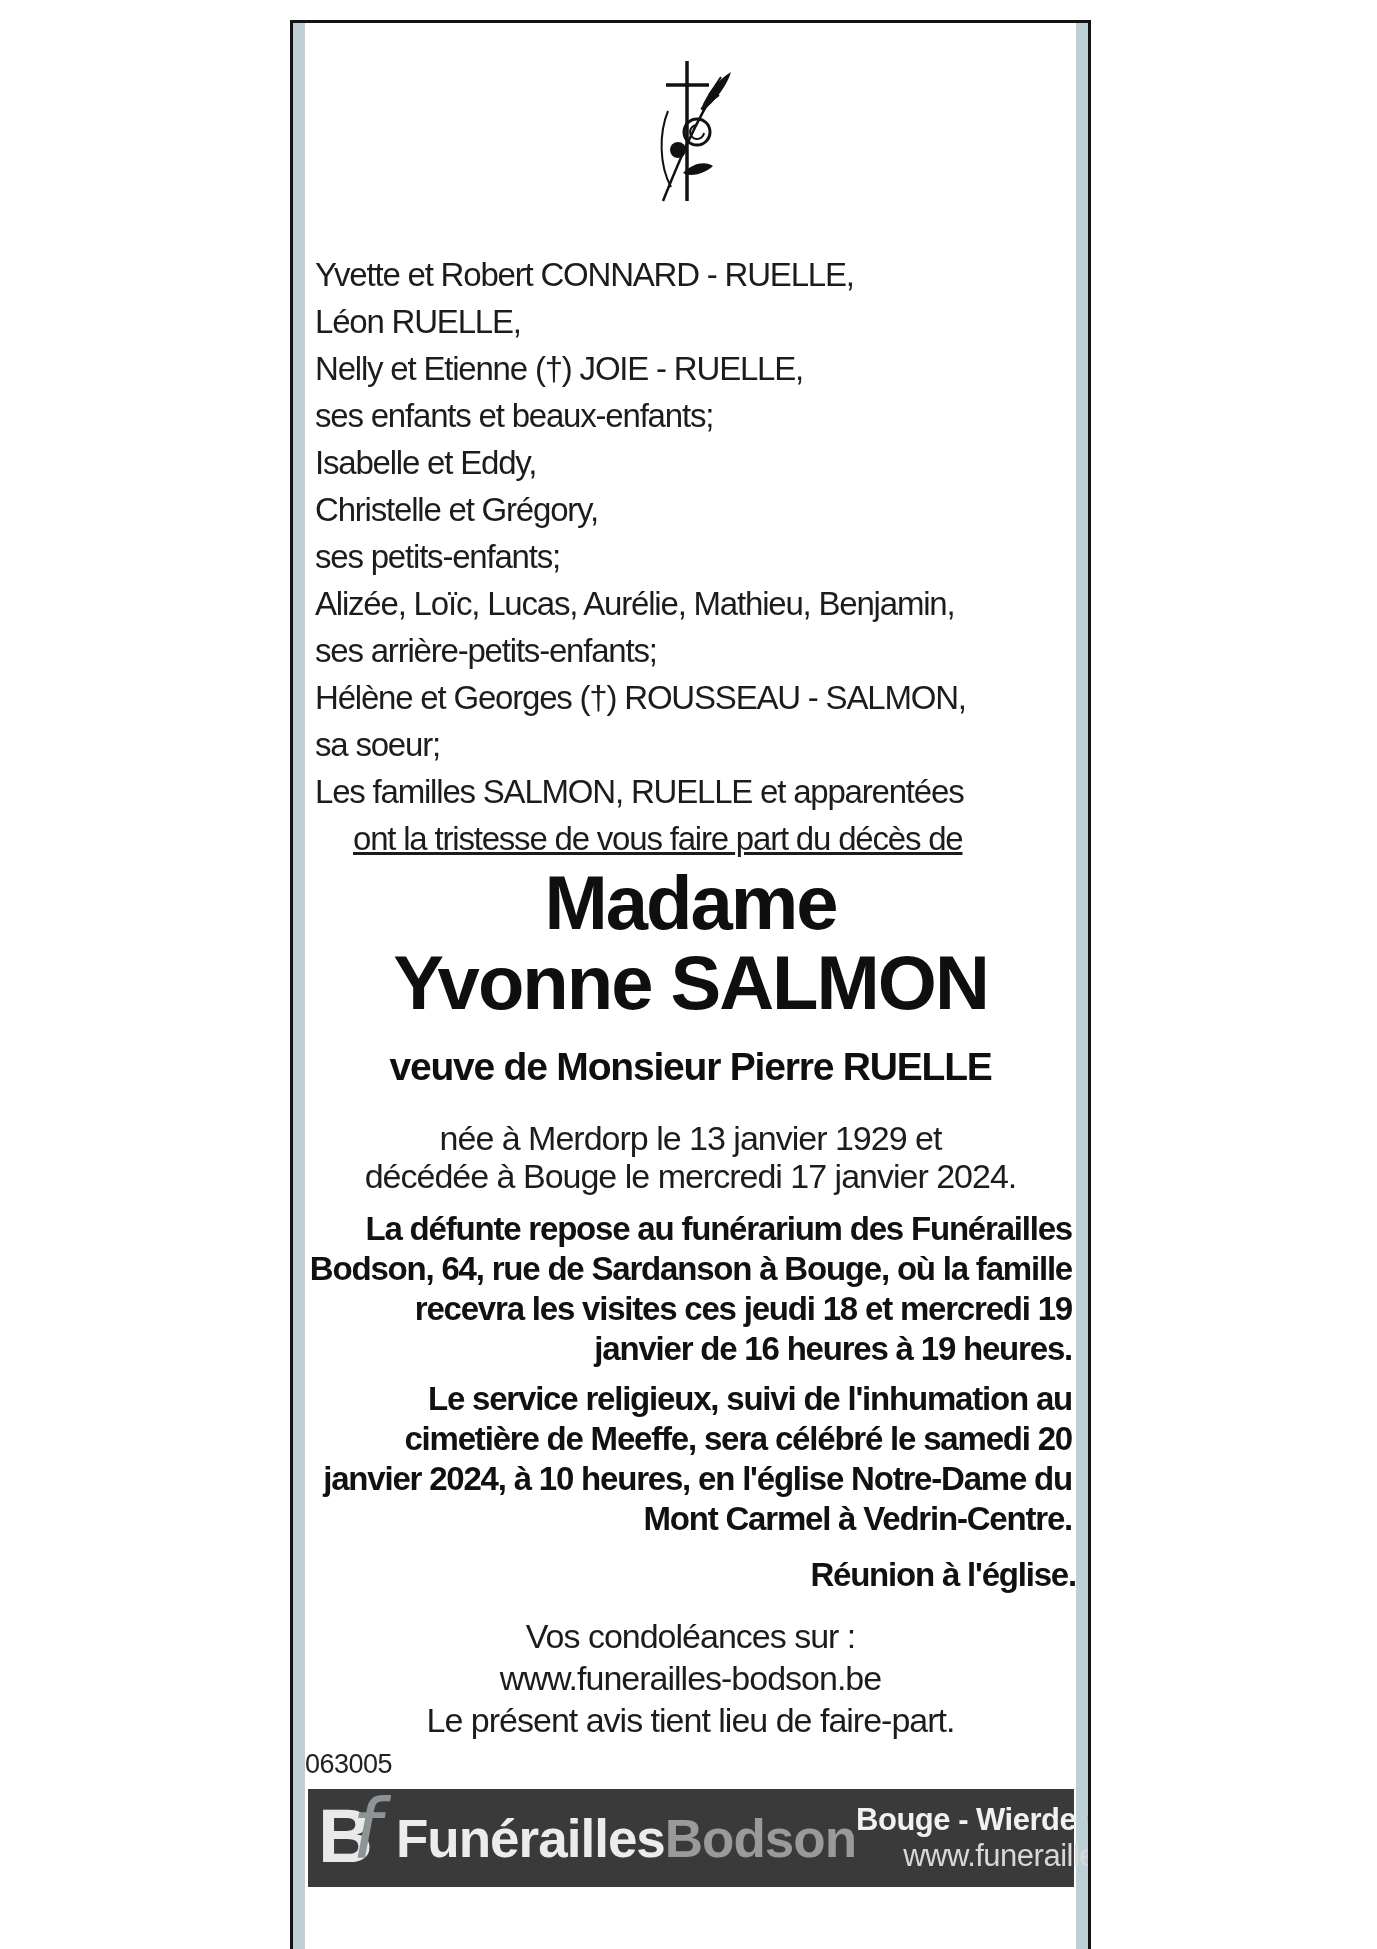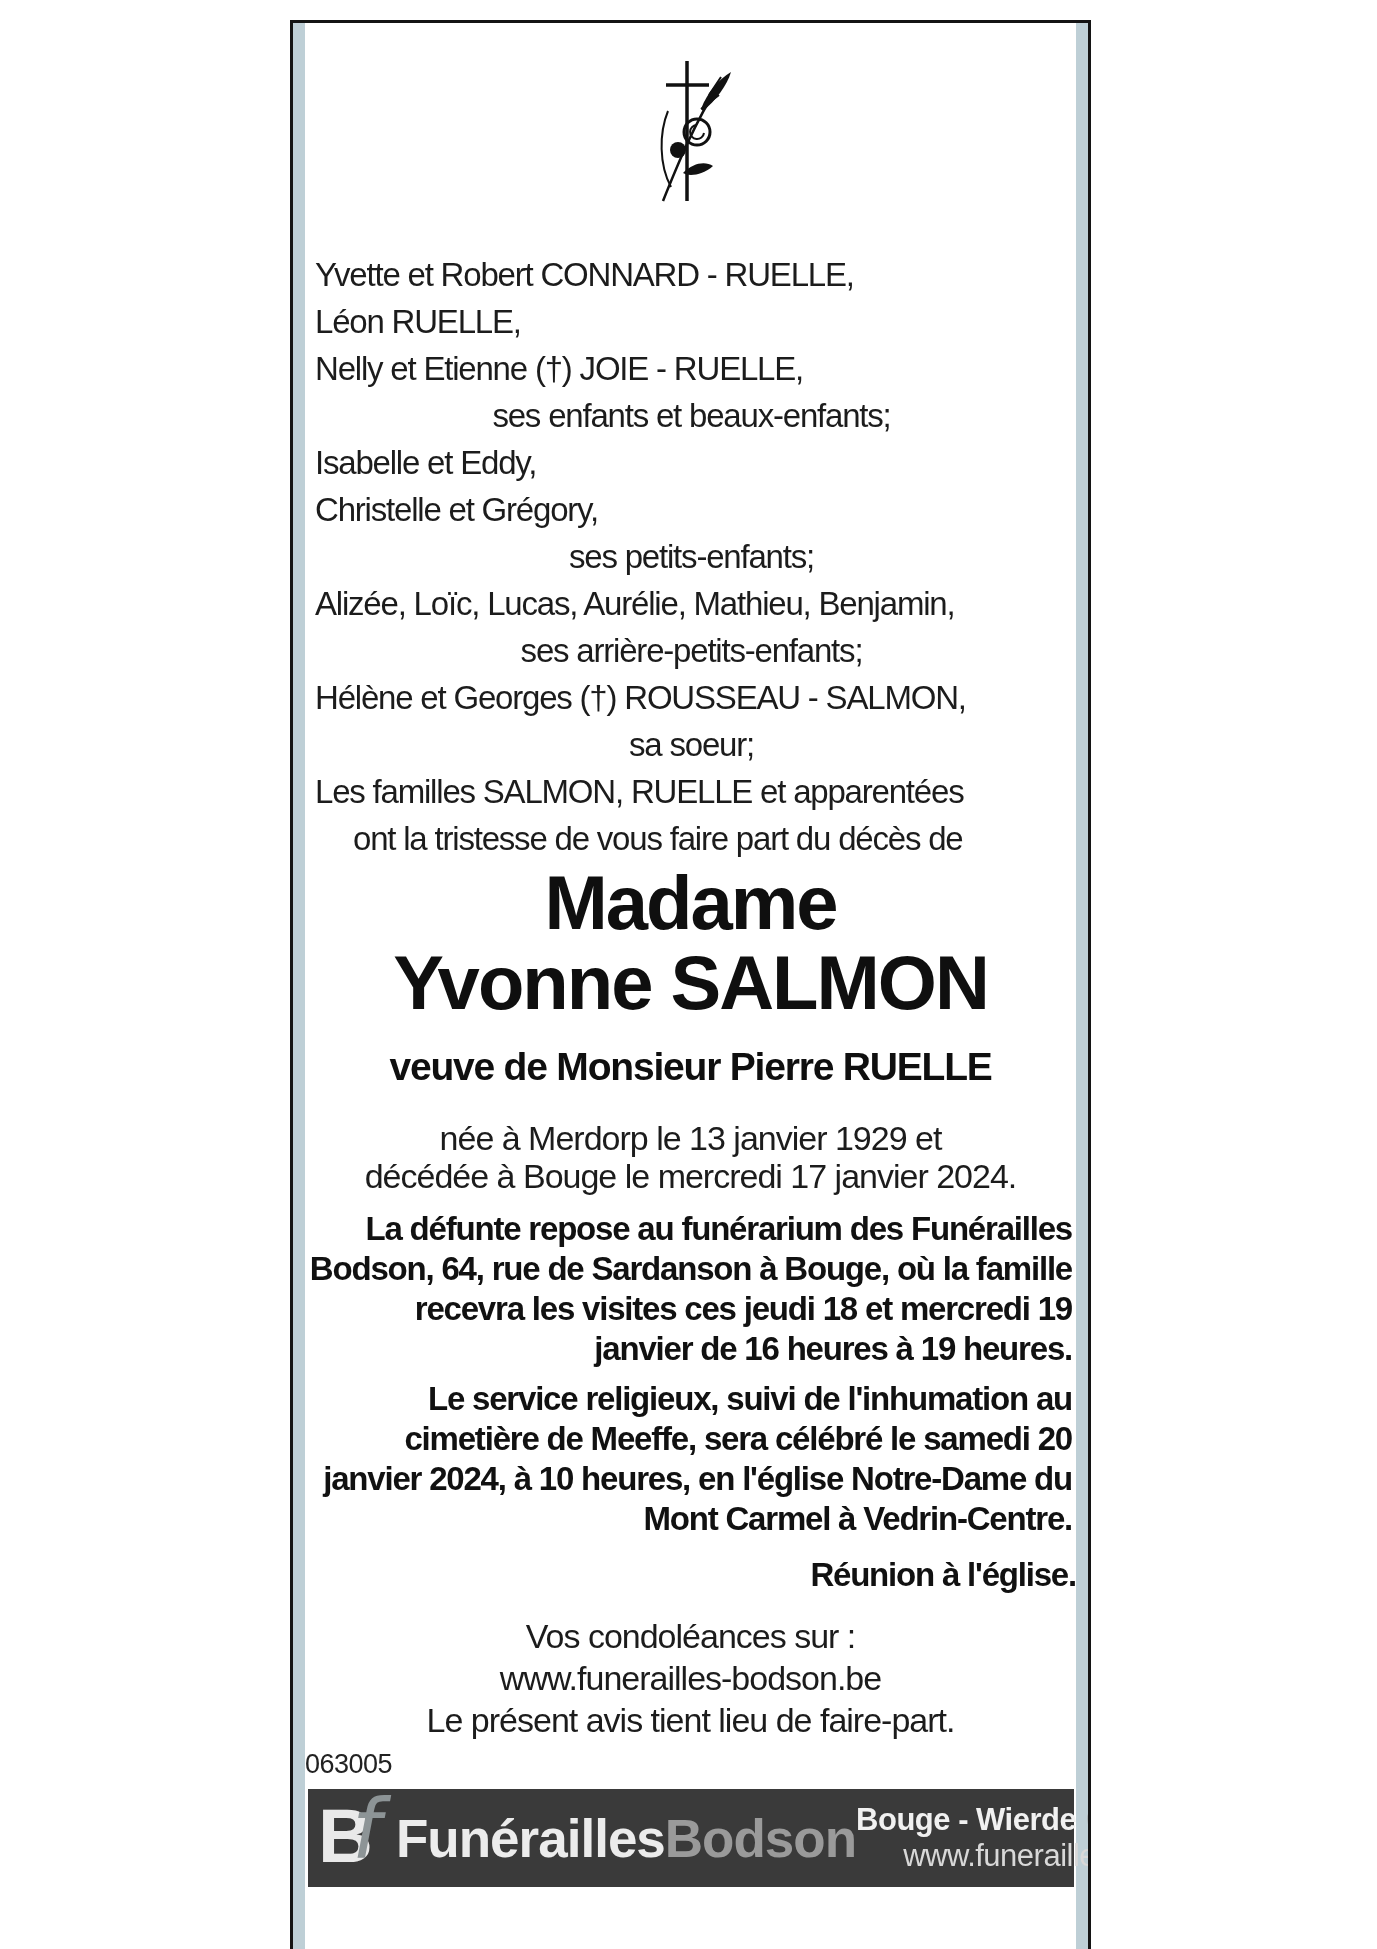--- a/index.html
+++ b/index.html
@@ -18,22 +18,22 @@
   .content{
     position:absolute;left:12px;right:12px;top:0;bottom:0;
     display:flex;flex-direction:column;
   }
   .cross-wrap{margin-top:30px;display:flex;justify-content:center;}
   .family{
     margin-top:46px;padding-left:10px;padding-right:8px;
     font-size:33px;letter-spacing:-1.2px;color:#1c1c1c;
   }
   .family .line{line-height:47px;white-space:nowrap;}
-  .family .r{text-align:center;}
-  .family .indent{padding-left:38px;}
+  .family .r{text-align:left;}
+  .family .indent{padding-left:38px;text-decoration:underline;}
   .title-line{
     margin-top:0;text-align:center;font-size:76px;font-weight:bold;
     letter-spacing:-2px;line-height:80px;color:#0f0f0f;
   }
   .title-block{margin-top:1px;}
   .subtitle{
     margin-top:22px;text-align:center;font-size:39px;font-weight:bold;
     letter-spacing:-1.2px;line-height:44px;color:#0f0f0f;
   }
   .birth{

